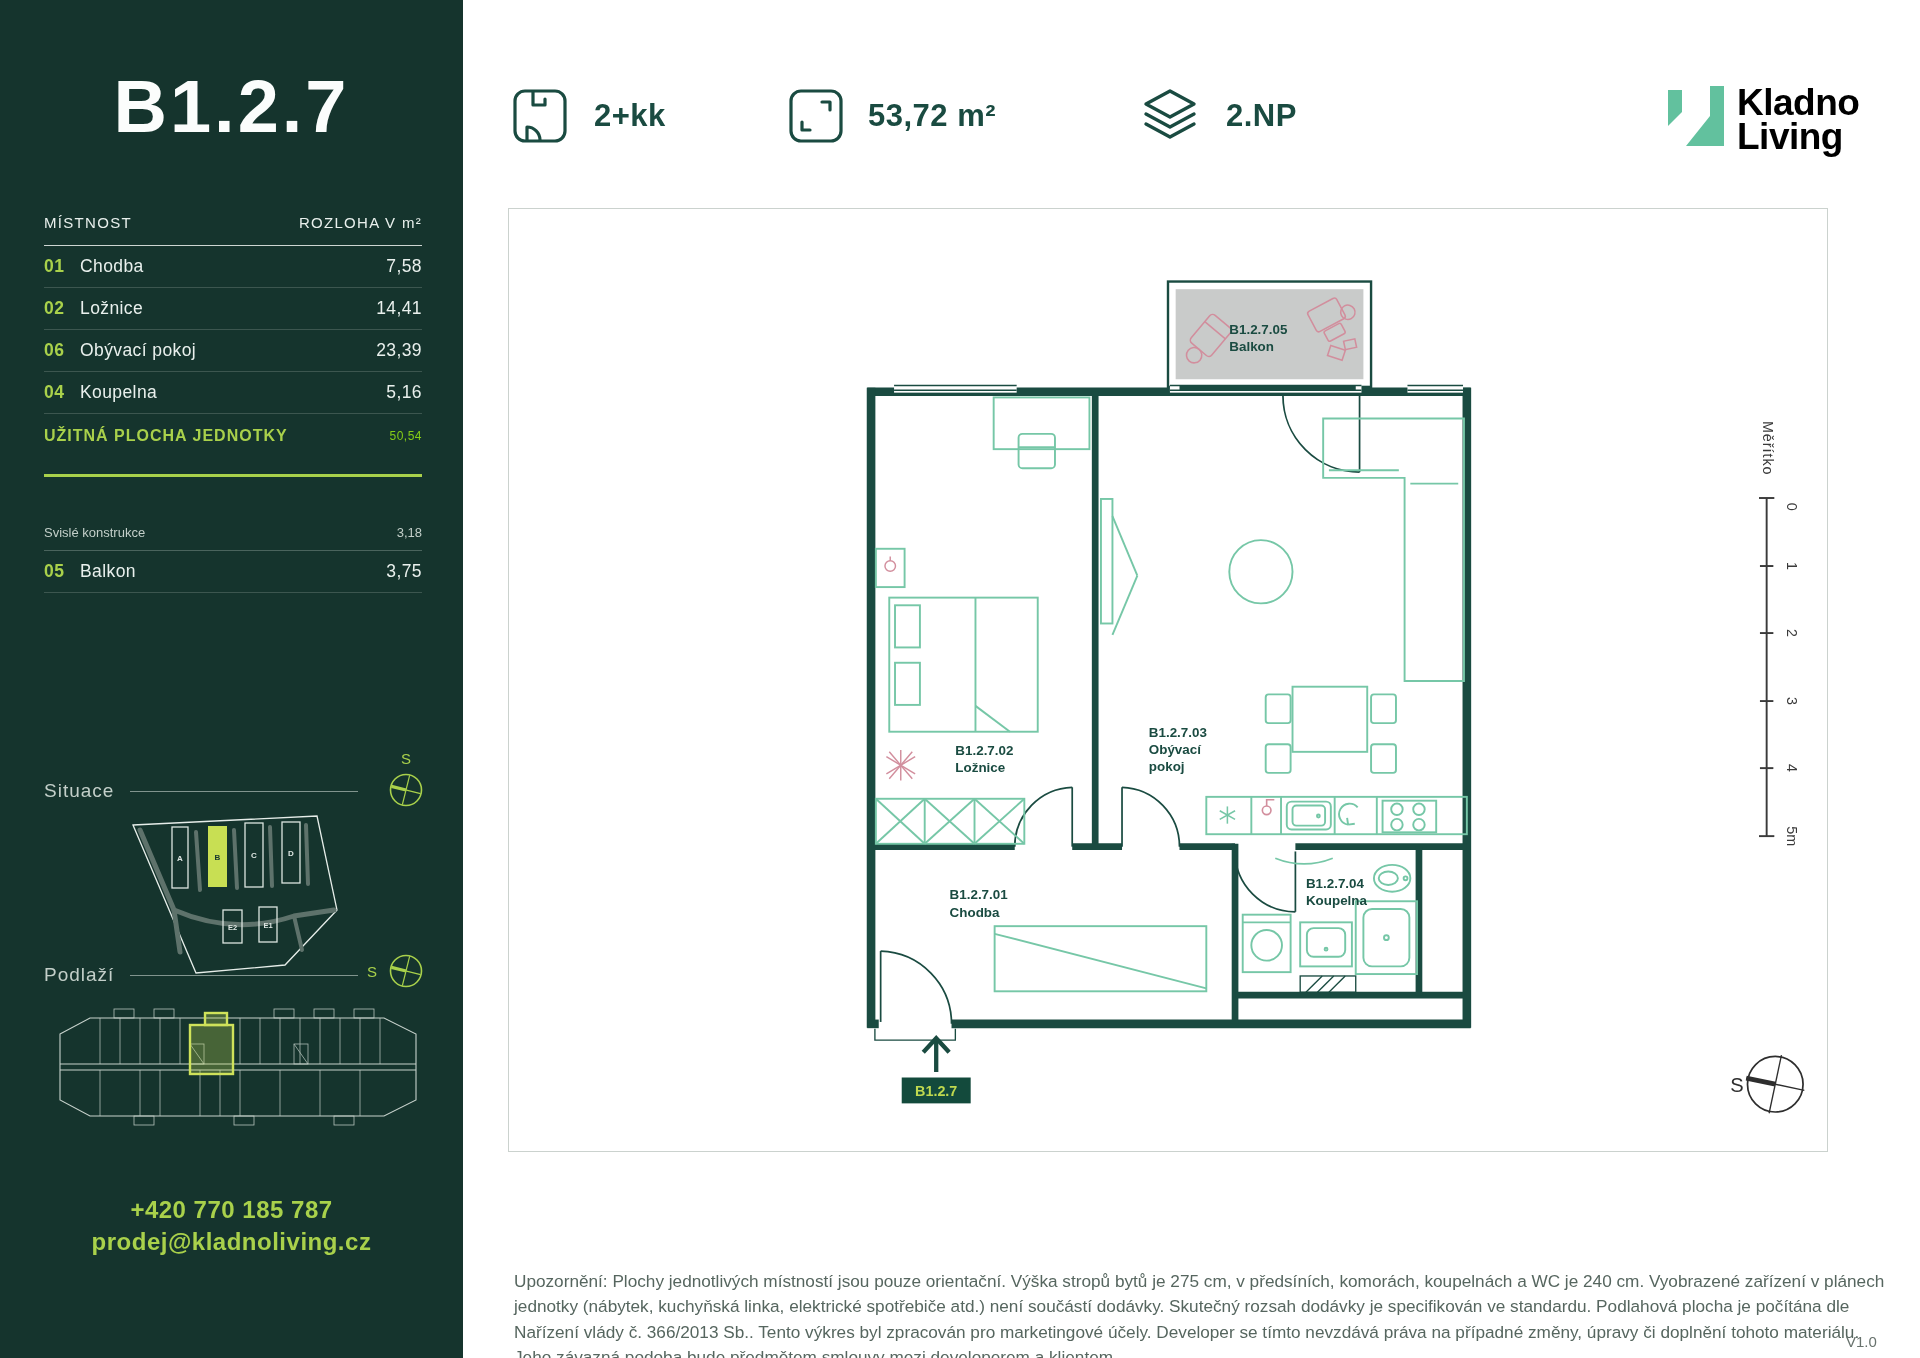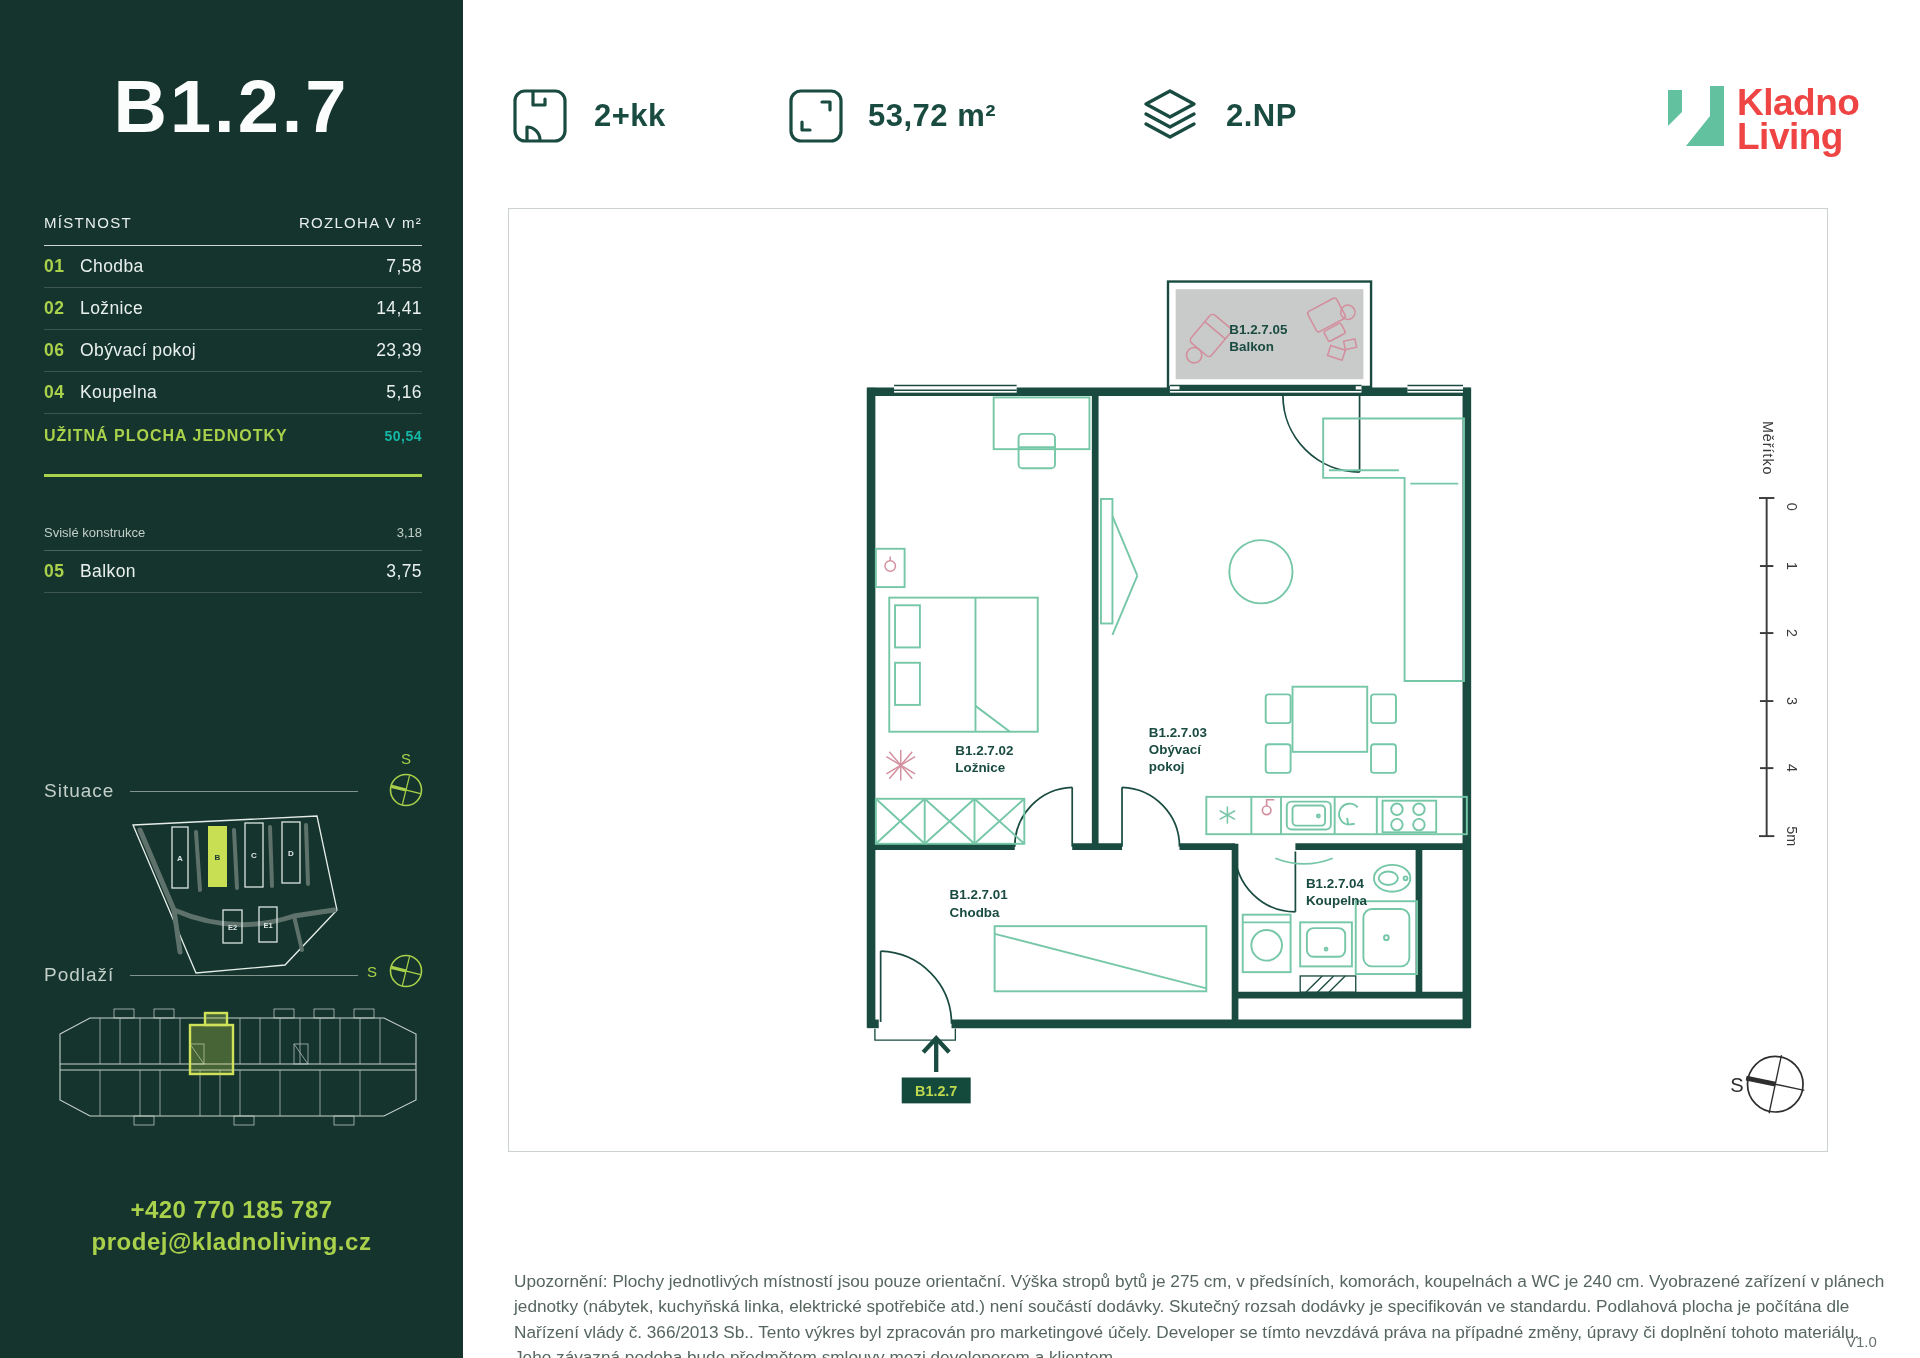--- a/index.html
+++ b/index.html
@@ -36,21 +36,21 @@
   .t-row .num { color:#A9D14B; font-weight:700; width:36px; }
   .t-row .name { flex:1; color:#E9F0ED; }
   .t-row .val { color:#E9F0ED; }
   .t-total {
     display:flex; align-items:center;
     padding:13px 0 29px 0;
     font-size:16px; font-weight:600; letter-spacing:1px; color:#A9D14B;
     border-bottom:3px solid #A9D14B;
   }
   .t-total .name { flex:1; }
-  .t-total .val { font-size:14px; font-weight:700; color:#14b8a6; letter-spacing:0.5px; }
+  .t-total .val { font-size:12px; font-weight:400; color:#84cc16; letter-spacing:0.5px; }
   .t-spacer { height:38px; }
   .t-sub {
     display:flex; align-items:center; padding:10px 0;
     font-size:13px; color:#C3CFC9;
     border-bottom:1px solid rgba(237,243,240,0.25);
   }
   .t-sub .name { flex:1; }
 
   .side-section { position:absolute; left:44px; right:41px; }
   .sec-situace { top:780px; }
@@ -70,21 +70,21 @@
   .contact-web   { top:1278px; font-size:24px; font-weight:700; color:#F6F9F7; letter-spacing:0.6px; }
 
   
   .spec { position:absolute; top:86px; display:flex; align-items:center; height:60px; }
   .spec-1 { left:512px; gap:26px; }
   .spec-2 { left:788px; gap:24px; }
   .spec-3 { left:1140px; gap:26px; }
   .spec-label { font-size:31px; font-weight:600; color:#1A4B41; letter-spacing:0.5px; }
 
   .brand { position:absolute; left:1666px; top:84px; display:flex; gap:13px; align-items:flex-start; }
-  .brand-text { font-size:37px; font-weight:700; color:#ef4444; line-height:0.93; letter-spacing:-0.5px; padding-top:2px; }
+  .brand-text { font-size:37px; font-weight:700; color:#000000; line-height:0.93; letter-spacing:-0.5px; padding-top:2px; }
 
   
   .plan-box {
     position:absolute; left:508px; top:208px; width:1320px; height:944px;
     border:1px solid #CBD2CE; background:#fff;
   }
   .plan-svg { position:absolute; left:0; top:0; width:100%; height:100%; }
 
   
   .disclaimer {

